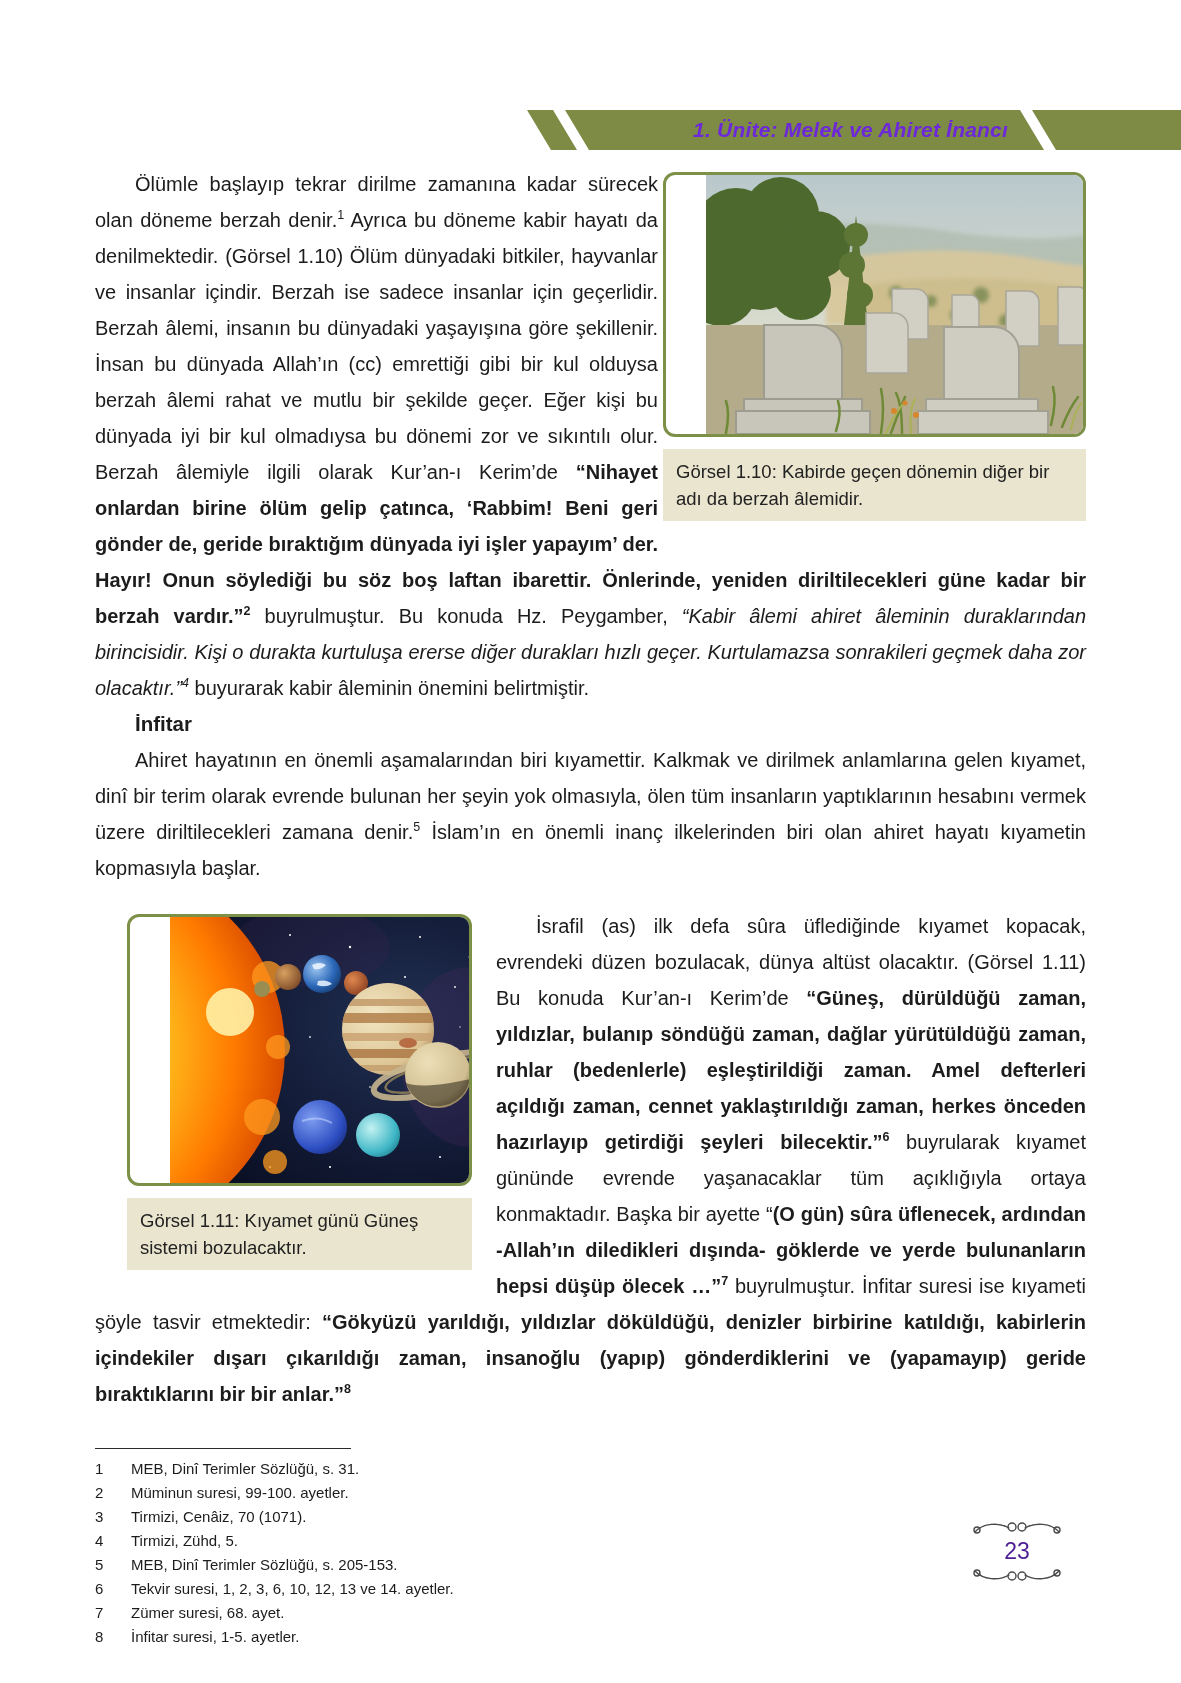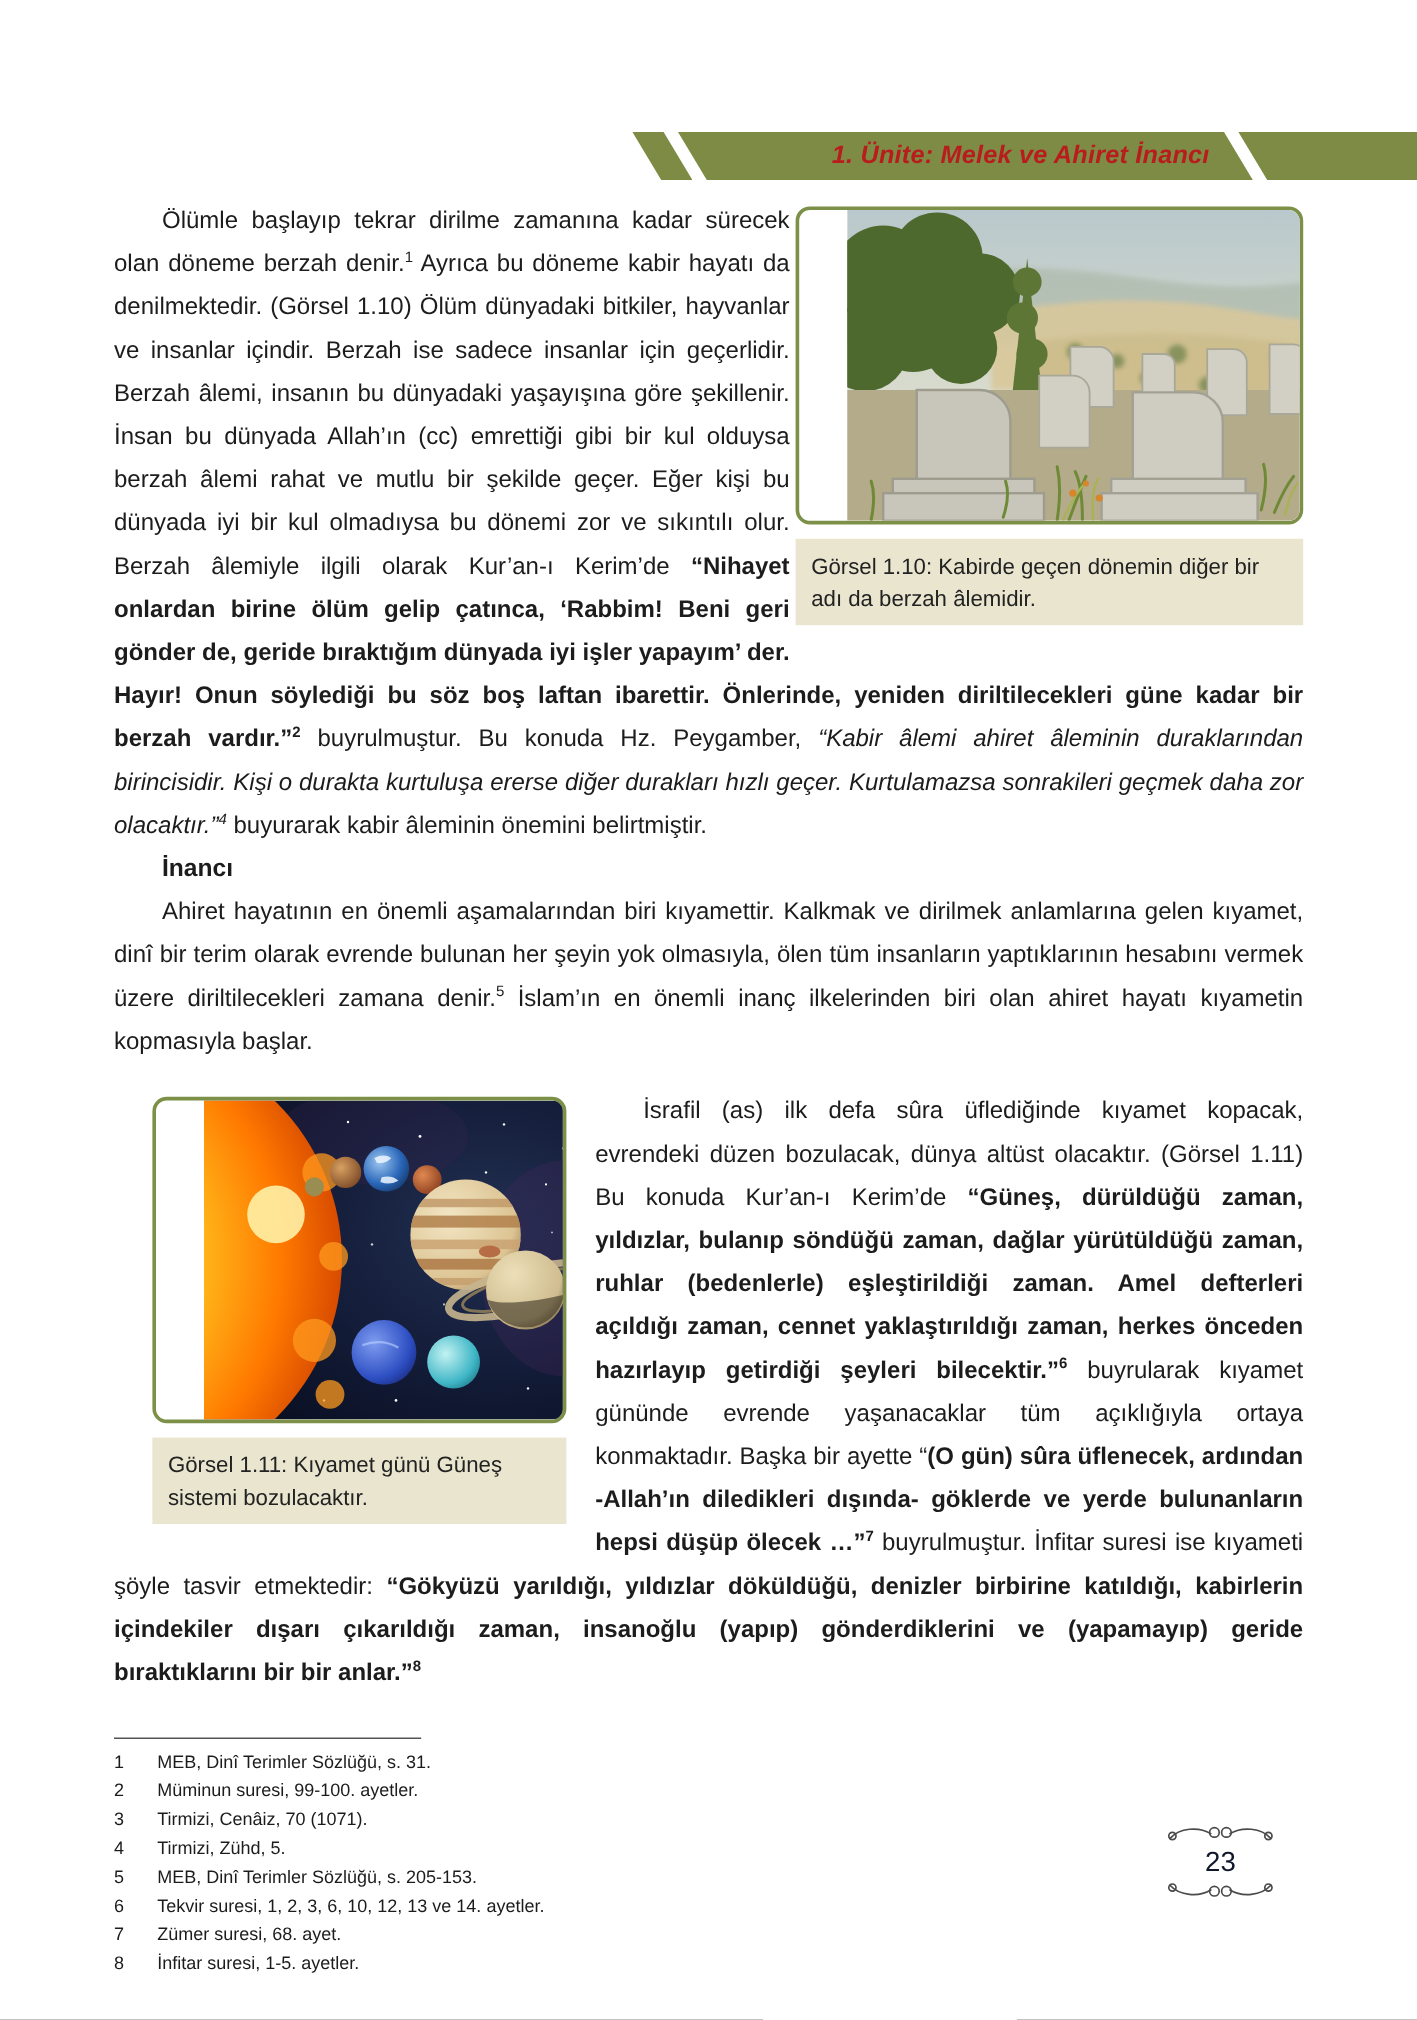--- a/index.html
+++ b/index.html
@@ -14,21 +14,21 @@
   }
   
   .banner-piece{position:absolute;top:110px;height:40px;background:#7d8b45;}
   .banner-stub{left:527px;width:50px;clip-path:polygon(0 0,26px 0,50px 100%,24px 100%);}
   .banner-main{left:565px;width:616px;clip-path:polygon(0 0,616px 0,616px 100%,24px 100%);}
   .banner-slash{position:absolute;top:110px;left:1020px;width:36px;height:40px;background:#ffffff;
     clip-path:polygon(0 0,12px 0,36px 100%,24px 100%);}
   .banner-title{
     position:absolute;top:110px;left:565px;width:443px;height:40px;
     line-height:40px;text-align:right;
-    font-size:21px;font-weight:bold;font-style:italic;color:#b91c1c;
+    font-size:21px;font-weight:bold;font-style:italic;color:#6d28d9;
     letter-spacing:.2px;
   }
   
   .content{
     position:absolute;left:95px;top:166px;width:991px;
     font-size:20px;line-height:36px;text-align:justify;
   }
   .sec-heading{font-weight:bold;font-size:20.5px;line-height:36px;margin:0 0 0 40px;text-align:left;}
   .para{margin:0;text-indent:40px;}
   .para.israfil{margin-top:22px;}
@@ -51,21 +51,21 @@
   .footnotes{margin-top:36px;font-size:15px;line-height:24px;text-align:left;}
   .fn-rule{width:256px;border-top:1.6px solid #2a2a2a;margin:0 0 8px 0;}
   .fn-row{display:flex;}
   .fn-num{width:36px;flex:none;}
   .fn-text{flex:1;}
   
   .page-ornament{
     position:absolute;left:952px;top:1518px;width:130px;
     text-align:center;line-height:1;
   }
-  .page-num{font-size:23px;color:#0f172a;margin:2px 0;}
+  .page-num{font-size:23px;color:#4c1d95;margin:2px 0;}
   .flourish{display:block;margin:0 auto;}
 </style>
 </head>
 <body>
 
 <div class="page">
 
   <div class="banner-piece banner-stub"></div>
   <div class="banner-piece banner-main"></div>
   <div class="banner-slash"></div>
@@ -154,21 +154,21 @@
                 <circle cx="199" cy="228" r="2.5"></circle>
                 <circle cx="210" cy="240" r="3"></circle>
               </g>
           </svg>
         </span>
         <figcaption class="caption">Görsel 1.10: Kabirde geçen dönemin diğer bir adı da berzah âlemidir.</figcaption>
       </figure>
       <span><span class="n">Ölümle başlayıp tekrar dirilme zamanına kadar sürecek olan döneme berzah denir.</span><sup class="sup">1</sup><span class="n"> Ayrıca bu döneme kabir hayatı da denilmektedir. (Görsel 1.10) Ölüm dünyadaki bitkiler, hayvanlar ve insanlar içindir. Berzah ise sadece insanlar için geçerlidir. Berzah âlemi, insanın bu dünyadaki yaşayışına göre şekillenir. İnsan bu dünyada Allah’ın (cc) emrettiği gibi bir kul olduysa berzah âlemi rahat ve mutlu bir şekilde geçer. Eğer kişi bu dünyada iyi bir kul olmadıysa bu dönemi zor ve sıkıntılı olur. Berzah âlemiyle ilgili olarak Kur’an-ı Kerim’de </span><span class="b">“Nihayet onlardan birine ölüm gelip çatınca, ‘Rabbim! Beni geri gönder de, geride bıraktığım dünyada iyi işler yapayım’ der. Hayır! Onun söylediği bu söz boş laftan ibarettir. Önlerinde, yeniden diriltilecekleri güne kadar bir berzah vardır.”</span><sup class="supb">2</sup><span class="n"> buyrulmuştur. Bu konuda Hz. Peygamber, </span><span class="i">“Kabir âlemi ahiret âleminin duraklarından birincisidir. Kişi o durakta kurtuluşa ererse diğer durakları hızlı geçer. Kurtulamazsa sonrakileri geçmek daha zor olacaktır.”</span><sup class="supi">4</sup><span class="n"> buyurarak kabir âleminin önemini belirtmiştir.</span></span>
     </div>
 
-    <div class="sec-heading">İnancı</div>
+    <div class="sec-heading">İnfitar</div>
 
     <div class="para">
       <span><span class="n">Ahiret hayatının en önemli aşamalarından biri kıyamettir. Kalkmak ve dirilmek anlamlarına gelen kıyamet, dinî bir terim olarak evrende bulunan her şeyin yok olmasıyla, ölen tüm insanların yaptıklarının hesabını vermek üzere diriltilecekleri zamana denir.</span><sup class="sup">5</sup><span class="n"> İslam’ın en önemli inanç ilkelerinden biri olan ahiret hayatı kıyametin kopmasıyla başlar.</span></span>
     </div>
 
     <div class="para israfil">
       <figure class="fig-left">
         <span class="imgbox">
           <svg width="339" height="266" viewBox="0 0 339 266" xmlns="http://www.w3.org/2000/svg">
             <defs>

